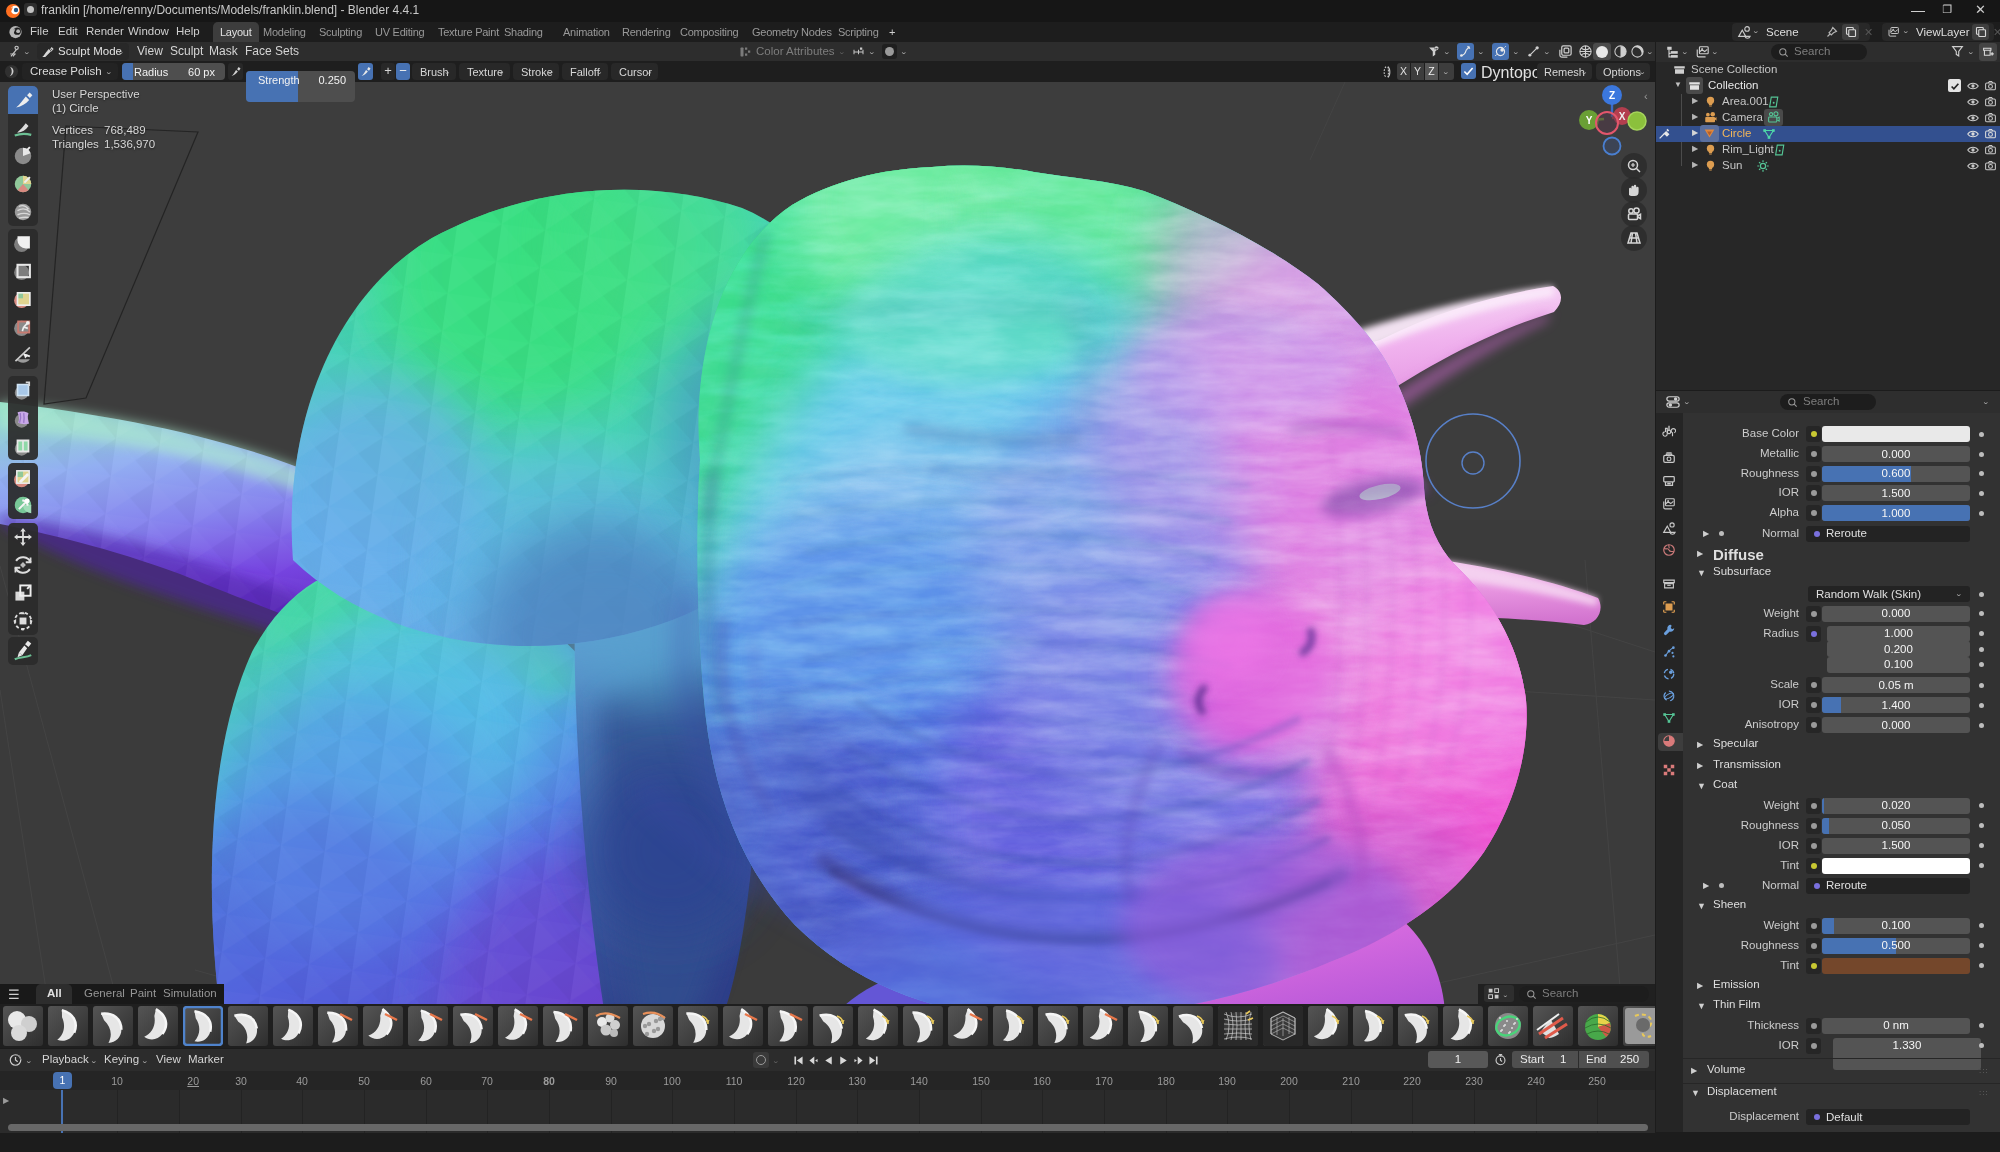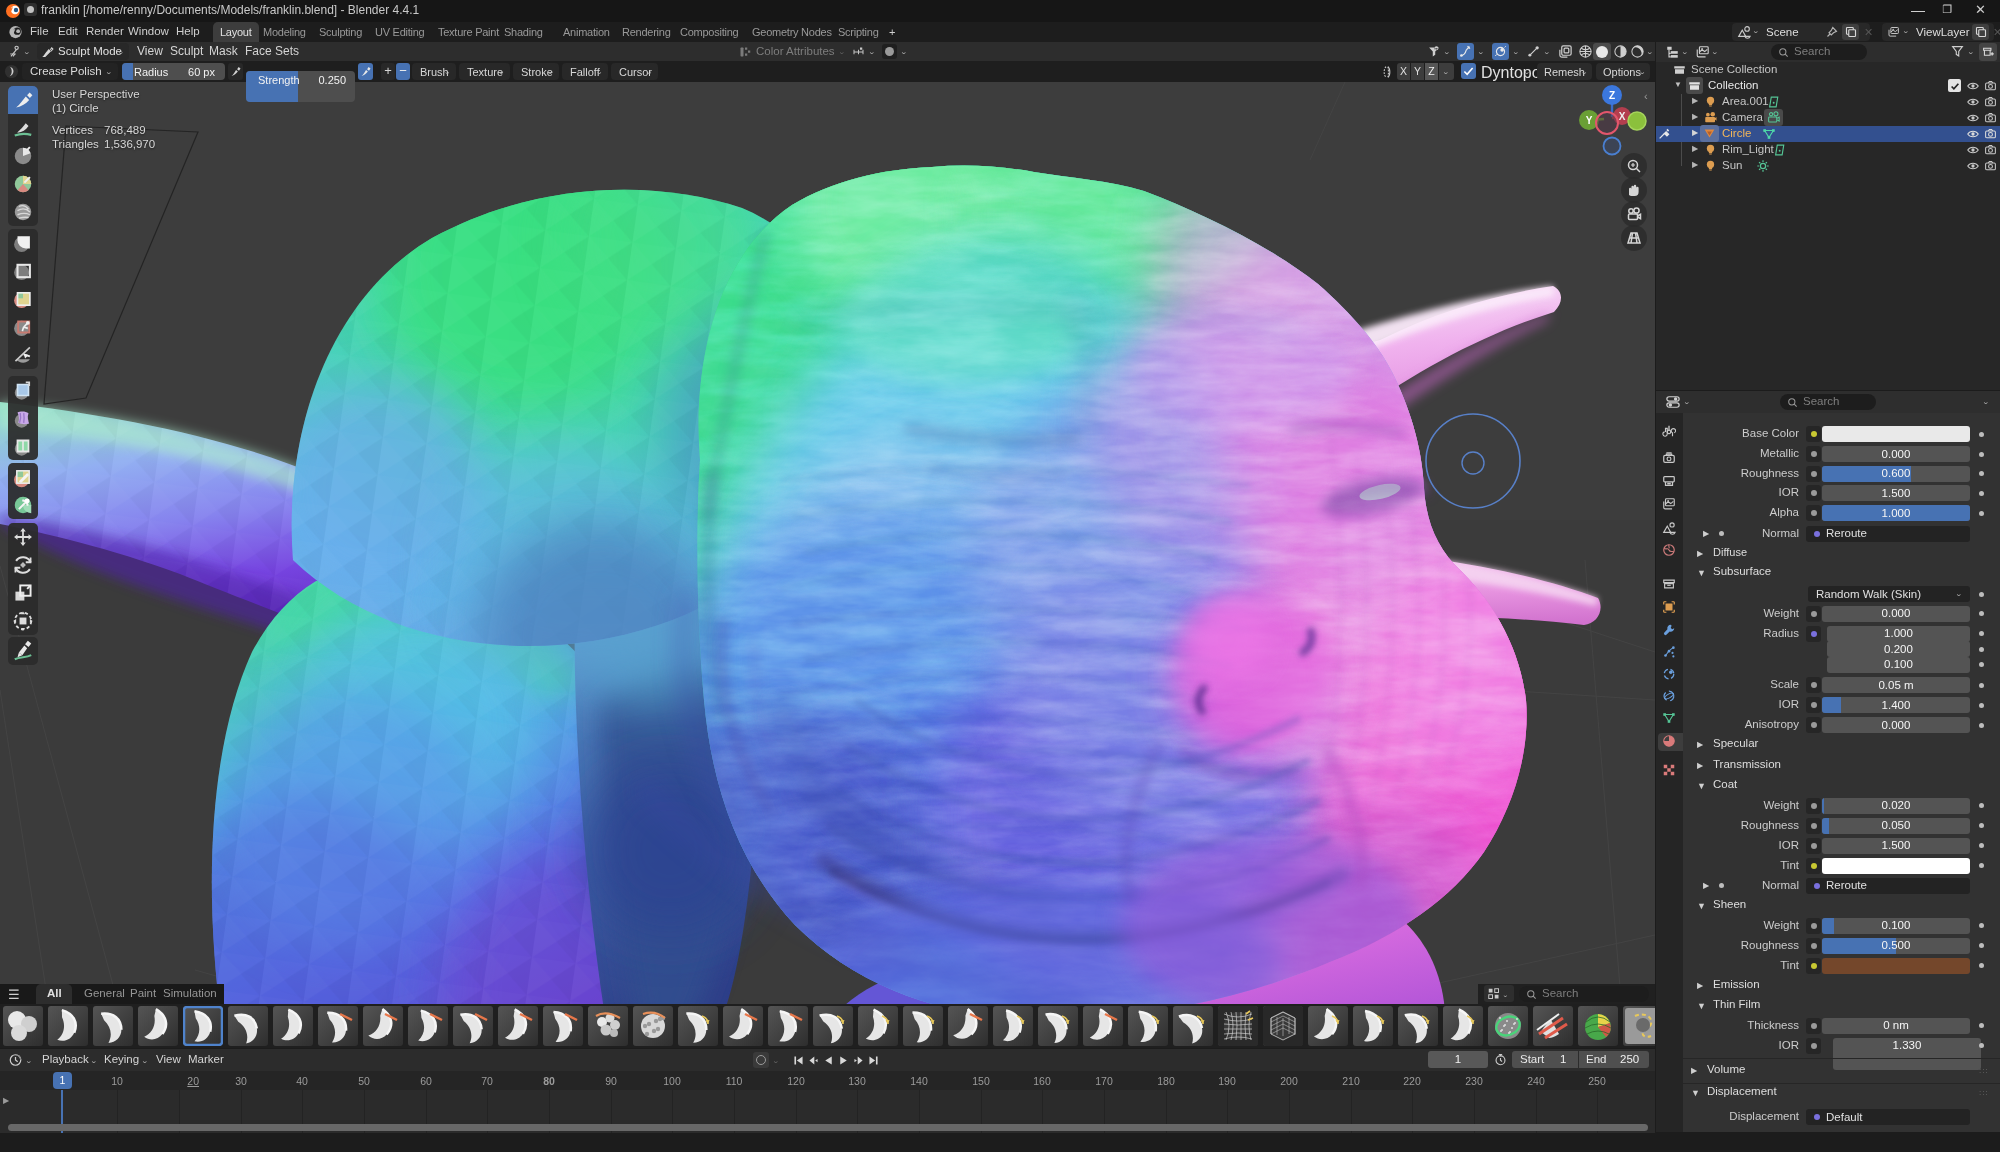--- a/index.html
+++ b/index.html
@@ -904,21 +904,21 @@
           <span style="position:absolute;left:0;top:1.5px;width:148px;text-align:center;color:#f5f5f5;font-size:11.5px;">1.000</span>
         </span>
       <span class="pdot" style="left:296px;top:97.5px;"></span>
       <span class="abs" style="left:20px;top:115.5px;color:#cfcfcf;font-size:8px;">▶</span>
       <span class="abs" style="left:36px;top:117.5px;width:5px;height:5px;border-radius:50%;background:#bdbdbd;"></span>
       <span class="abs" style="left:0;top:113.5px;width:116px;text-align:right;color:#cccccc;font-size:11.5px;">Normal</span>
       <span class="abs" style="left:123px;top:112.5px;width:164px;height:16px;background:#232323;border-radius:3px;"></span>
       <span class="abs" style="left:131px;top:117.5px;width:6px;height:6px;border-radius:50%;background:#7a70dd;"></span>
       <span class="abs" style="left:143px;top:114.0px;color:#e0e0e0;font-size:11.5px;">Reroute</span>
       <span class="abs" style="left:14px;top:135.5px;color:#cfcfcf;font-size:8px;">▶</span>
-        <span class="abs" style="left:30px;top:132.5px;color:#dedede;font-size:11px;font-weight:400;">Diffuse</span>
+        <span class="abs" style="left:30px;top:132.5px;color:#dedede;font-size:15px;font-weight:700;">Diffuse</span>
       <span class="abs" style="left:14px;top:155px;color:#cfcfcf;font-size:9px;">▼</span>
         <span class="abs" style="left:30px;top:152px;color:#dedede;font-size:11.5px;font-weight:400;">Subsurface</span>
       <span class="abs" style="left:125px;top:173px;width:162px;height:16px;background:#232323;border-radius:3px;"></span>
       <span class="abs" style="left:133px;top:174.5px;color:#e0e0e0;font-size:11.5px;">Random Walk (Skin)</span>
       <span class="abs" style="left:272px;top:176px;color:#b9b9b9;font-size:9px;transform:scaleY(.8)">⌄</span>
       <span class="pdot" style="left:296px;top:178.5px;"></span>
       <span class="abs" style="left:0;top:193.5px;width:116px;text-align:right;color:#cccccc;font-size:11.5px;">Weight</span>
       <span class="abs" style="left:123px;top:192.5px;width:15px;height:16px;background:#262626;border-radius:3px;"></span>
       <span class="abs" style="left:127.5px;top:197.5px;width:6px;height:6px;border-radius:50%;background:#9a9a9a;"></span>
       <span class="abs" style="left:139px;top:192.5px;width:148px;height:16px;background:#545454;border-radius:3px;overflow:hidden;">

